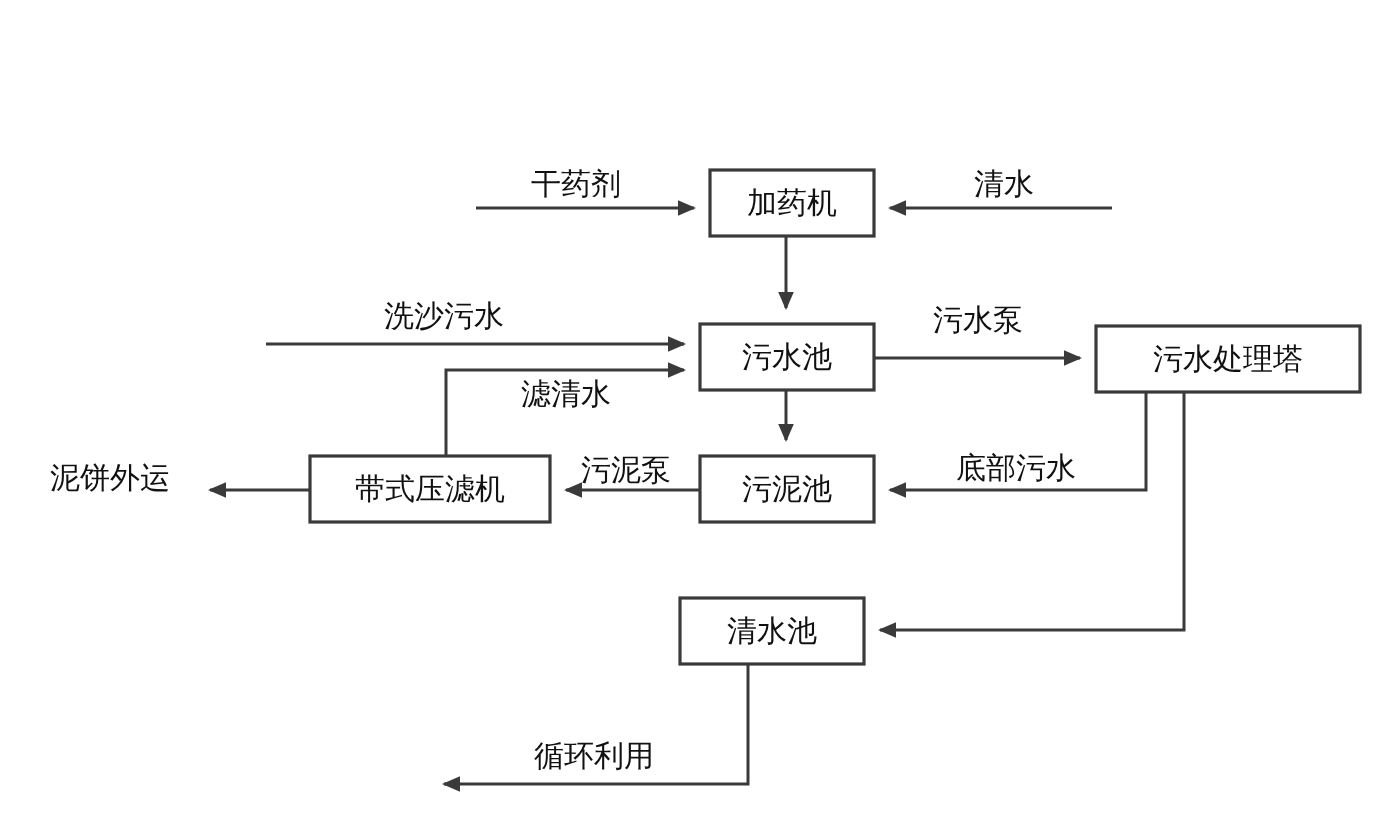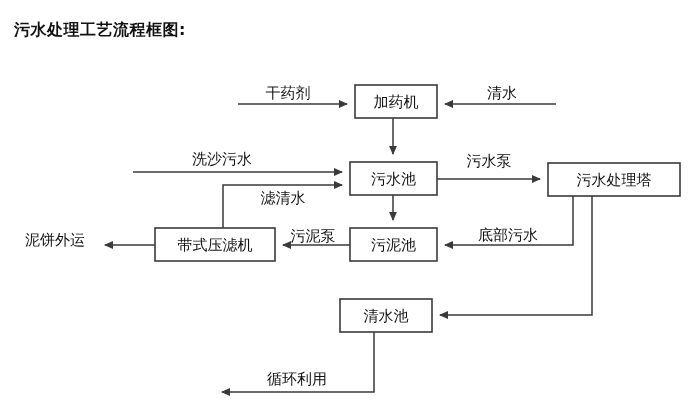--- a/index.html
+++ b/index.html
@@ -57,21 +57,20 @@
     fill: #111111;
     text-anchor: middle;
     dominant-baseline: middle;
   }
 </style>
 </head>
 <body>
 
 <div id="page">
 
-  <div id="title">污水处理工艺流程框图:</div>
 
   <svg id="flow" viewBox="0 0 700 420">
     <defs>
       <marker id="ah" markerWidth="9" markerHeight="9" refX="8" refY="4.5" orient="auto" markerUnits="userSpaceOnUse">
         <path d="M0,0.6 L9,4.5 L0,8.4 z" fill="#3a3a3a"></path>
       </marker>
     </defs>
 
     <g>
       <path class="conn" d="M238,104 L347,104" marker-end="url(#ah)"></path>

